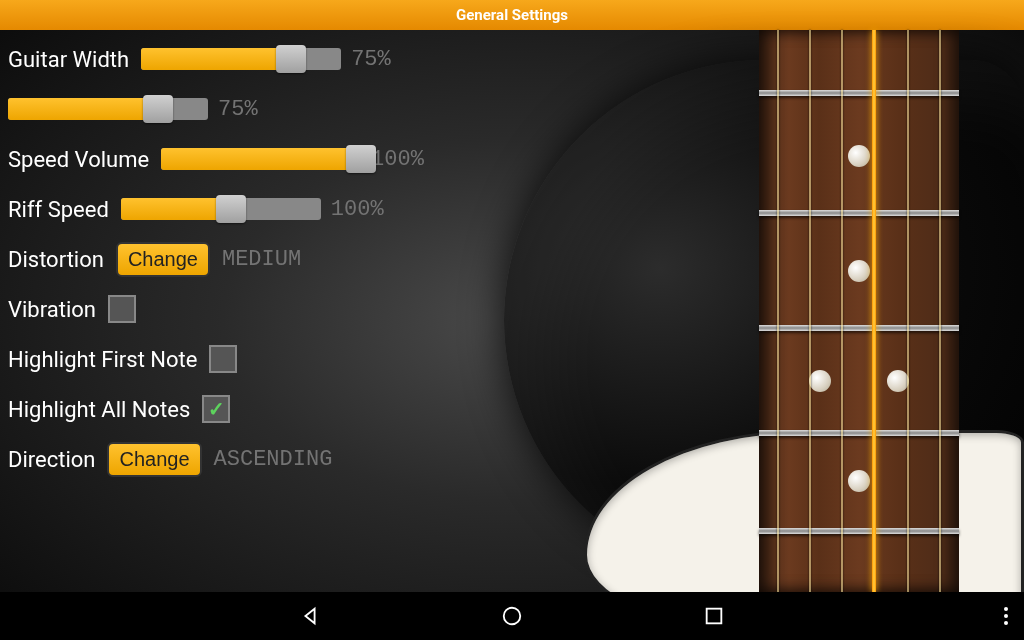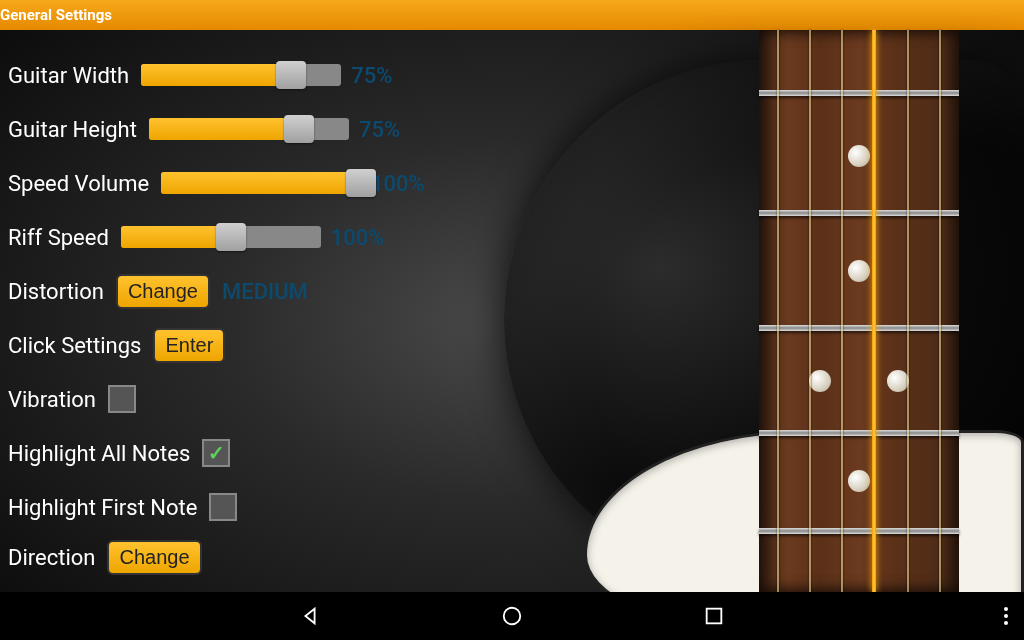--- a/index.html
+++ b/index.html
@@ -9,39 +9,38 @@
       overflow: hidden;
       font-family: Roboto, Arial, sans-serif;
       background: radial-gradient(ellipse at 50% 50%, #4a4a4a 0%, #2a2a2a 40%, #0a0a0a 100%);
       position: relative;
     }
     .header {
       background: linear-gradient(to bottom, #f7a81b, #e58900);
       height: 30px;
       display: flex;
       align-items: center;
-      justify-content: flex-start;
+      justify-content: center;
       color: #fff;
       font-size: 15px;
       font-weight: bold;
     }
     .content {
       position: absolute;
       top: 30px;
       left: 0;
       right: 0;
       bottom: 48px;
       padding: 10px 8px;
     }
     .row {
       display: flex;
       align-items: center;
       margin-bottom: 12px;
       height: 38px;
-      margin-top: 16px;
     }
     .label {
       color: #fff;
       font-size: 22px;
       margin-right: 12px;
     }
     .slider-track {
       width: 200px;
       height: 22px;
       background: #888;
@@ -62,23 +61,24 @@
       position: absolute;
       top: -3px;
       width: 30px;
       height: 28px;
       background: linear-gradient(to bottom, #d0d0d0, #a0a0a0);
       border-radius: 4px;
       transform: translateX(-15px);
       box-shadow: 0 1px 2px rgba(0,0,0,0.5);
     }
     .value {
-      color: #0c4a6e;
+      color: #737373;
       font-size: 22px;
       font-weight: 500;
+      font-family: Liberation Mono, monospace;
     }
     .btn {
       background: linear-gradient(to bottom, #ffc22e, #eea500);
       border: 2px solid #333;
       border-radius: 6px;
       padding: 4px 10px;
       font-size: 20px;
       color: #222;
       cursor: pointer;
       margin-right: 12px;
@@ -238,21 +238,20 @@
   <div class="row">
     <span class="label">Guitar Width</span>
     <div class="slider-track">
       <div class="slider-fill" style="width:75%"></div>
       <div class="slider-thumb" style="left:75%"></div>
     </div>
     <span class="value">75%</span>
   </div>
 
   <div class="row">
-    <span class="label">Guitar Height</span>
     <div class="slider-track">
       <div class="slider-fill" style="width:75%"></div>
       <div class="slider-thumb" style="left:75%"></div>
     </div>
     <span class="value">75%</span>
   </div>
 
   <div class="row">
     <span class="label">Speed Volume</span>
     <div class="slider-track">
@@ -270,44 +269,41 @@
     </div>
     <span class="value">100%</span>
   </div>
 
   <div class="row">
     <span class="label">Distortion</span>
     <button class="btn">Change</button>
     <span class="value">MEDIUM</span>
   </div>
 
-  <div class="row">
-    <span class="label">Click Settings</span>
-    <button class="btn">Enter</button>
-  </div>
 
   <div class="row">
     <span class="label">Vibration</span>
     <div class="checkbox"></div>
   </div>
 
   <div class="row">
+    <span class="label">Highlight First Note</span>
+    <div class="checkbox"></div>
+  </div>
+
+  <div class="row">
     <span class="label">Highlight All Notes</span>
     <div class="checkbox checked"></div>
-  </div>
-
-  <div class="row">
-    <span class="label">Highlight First Note</span>
-    <div class="checkbox"></div>
   </div>
 
 
   <div class="row" style="margin-top:8px">
     <span class="label">Direction</span>
     <button class="btn">Change</button>
+    <span class="value">ASCENDING</span>
   </div>
 
 </div>
 
 <div class="navbar">
   <svg class="nav-icon" viewBox="0 0 24 24">
       <path d="M17 4 L7 12 L17 20 Z" fill="none" stroke="#fff"></path>
     </svg>
   <svg class="nav-icon" viewBox="0 0 24 24">
       <circle cx="12" cy="12" r="9"></circle>

